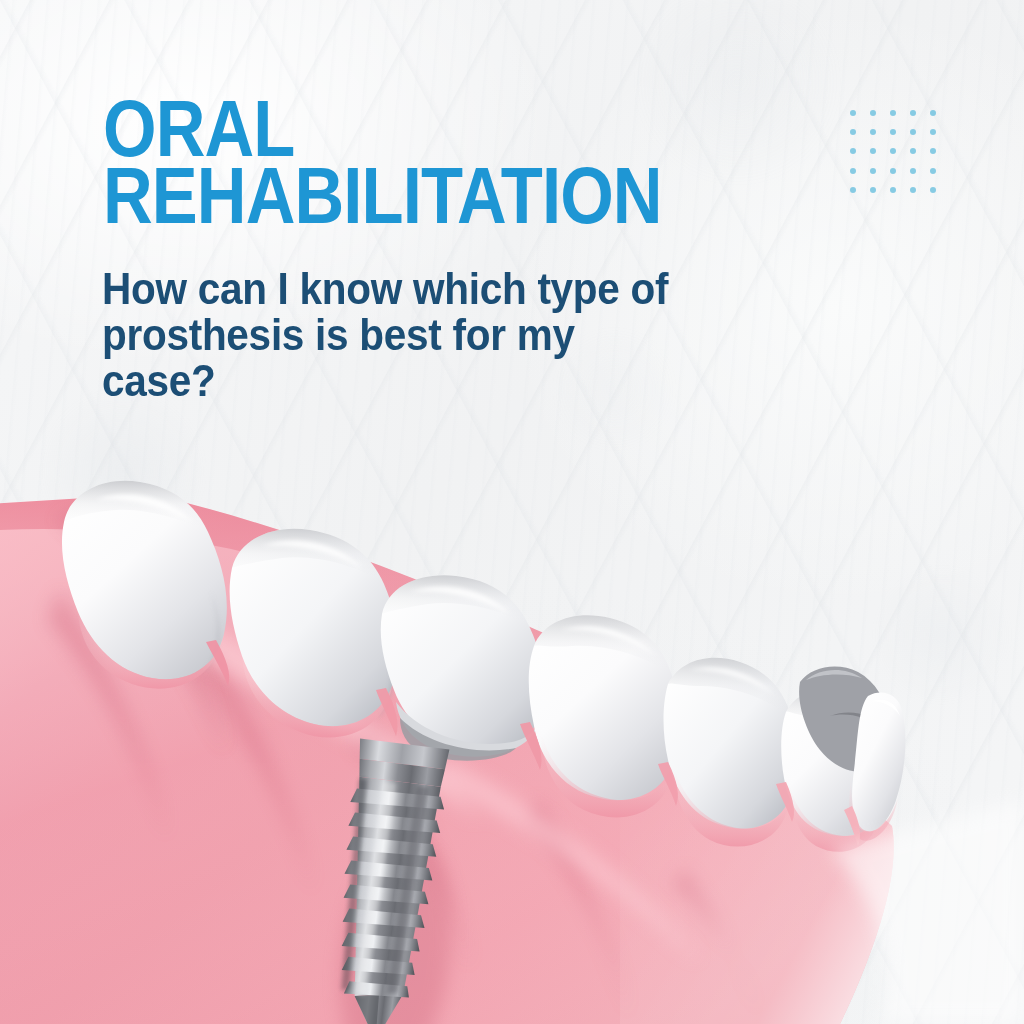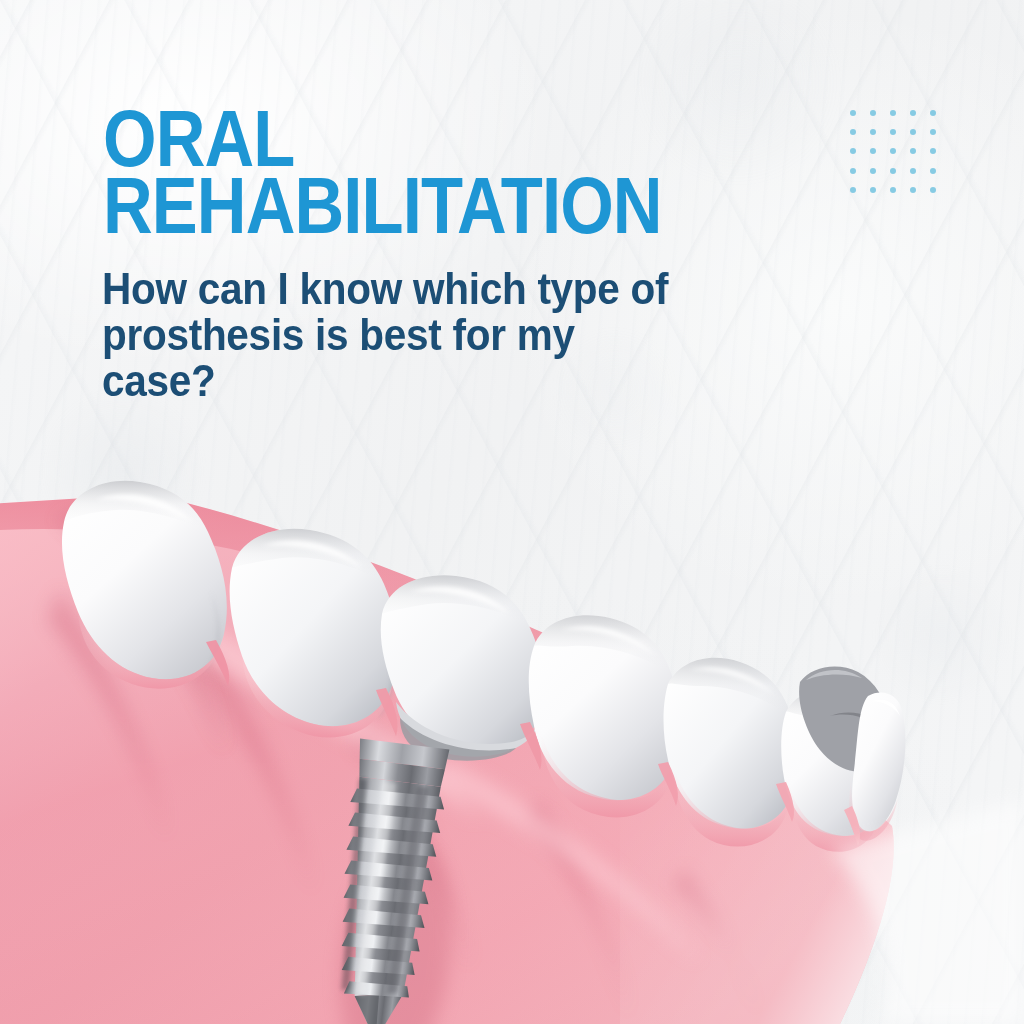--- a/index.html
+++ b/index.html
@@ -68,21 +68,21 @@
   .dot-grid i {
     display:block; width:6px; height:6px;
     border-radius:50%;
     background:#62bcdc;
     opacity:.75;
     justify-self:start; align-self:start;
   }
 
   
   .headline {
-    position:absolute; left:103px; top:105px;
+    position:absolute; left:103px; top:95px;
     width:720px;
   }
   .headline .line {
     display:block;
     color:#1e96d4;
     font-family:"Liberation Sans Narrow","Liberation Sans", sans-serif;
     font-weight:700;
     font-size:80px;
     line-height:.84;
     letter-spacing:-1px;

